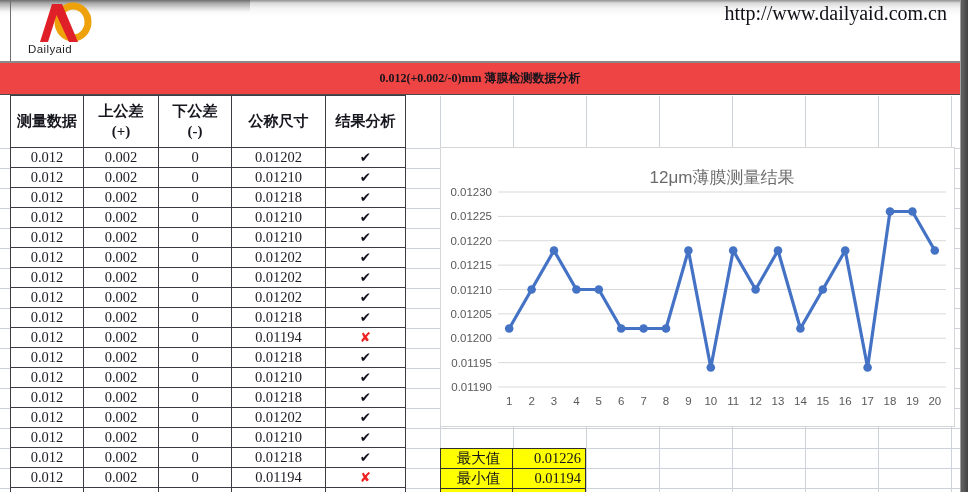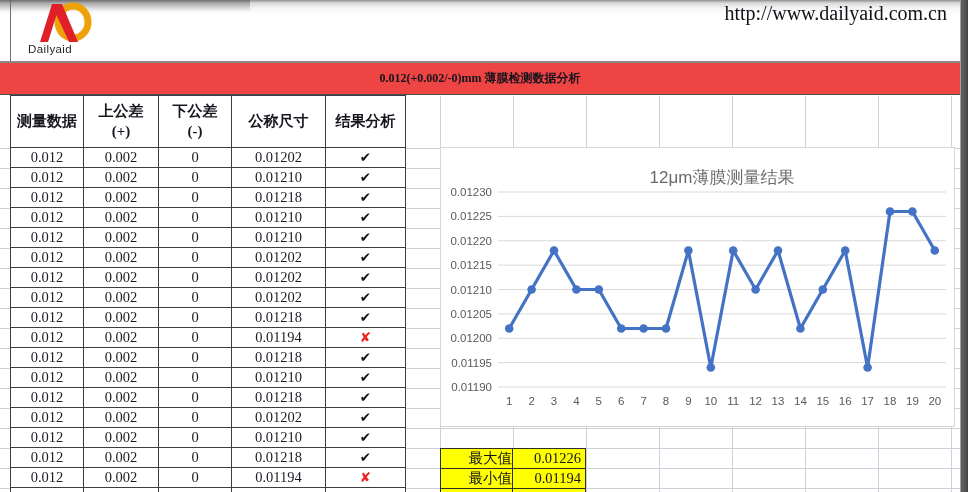--- a/index.html
+++ b/index.html
@@ -47,21 +47,21 @@
 
   
   .chart-box{position:absolute;left:440px;top:147px;}
 
   
   .summary{position:absolute;left:440px;top:448px;}
   .sum-row{display:flex;}
   .sum-row + .sum-row{margin-top:-1px;border-radius:9px;}
   .sum-cell{box-sizing:border-box;height:21px;line-height:19px;border:1px solid #2e2e2e;
     background:#ffff00;font-size:14.5px;color:#14141c;}
-  .sum-label{width:73px;text-align:right;padding-left:4px;}
+  .sum-label{width:73px;text-align:center;padding-left:4px;}
   .sum-value{width:74px;margin-left:-1px;text-align:right;padding-right:4px;}
 
   
   .right-strip{position:absolute;right:0;top:0;width:8px;height:492px;
     background:linear-gradient(to right,#a0a0a0 0 1px,#5d5d5d 1px 3px,#414141);}
 </style>
 </head>
 <body>
 
 <div id="screen">

